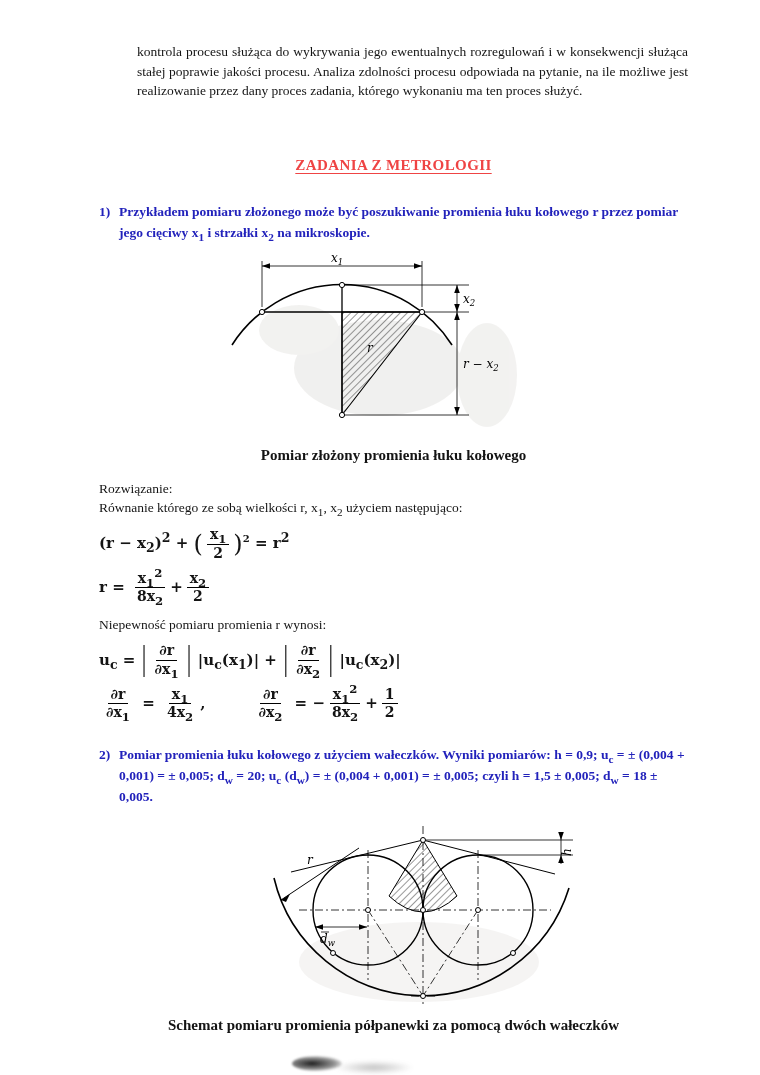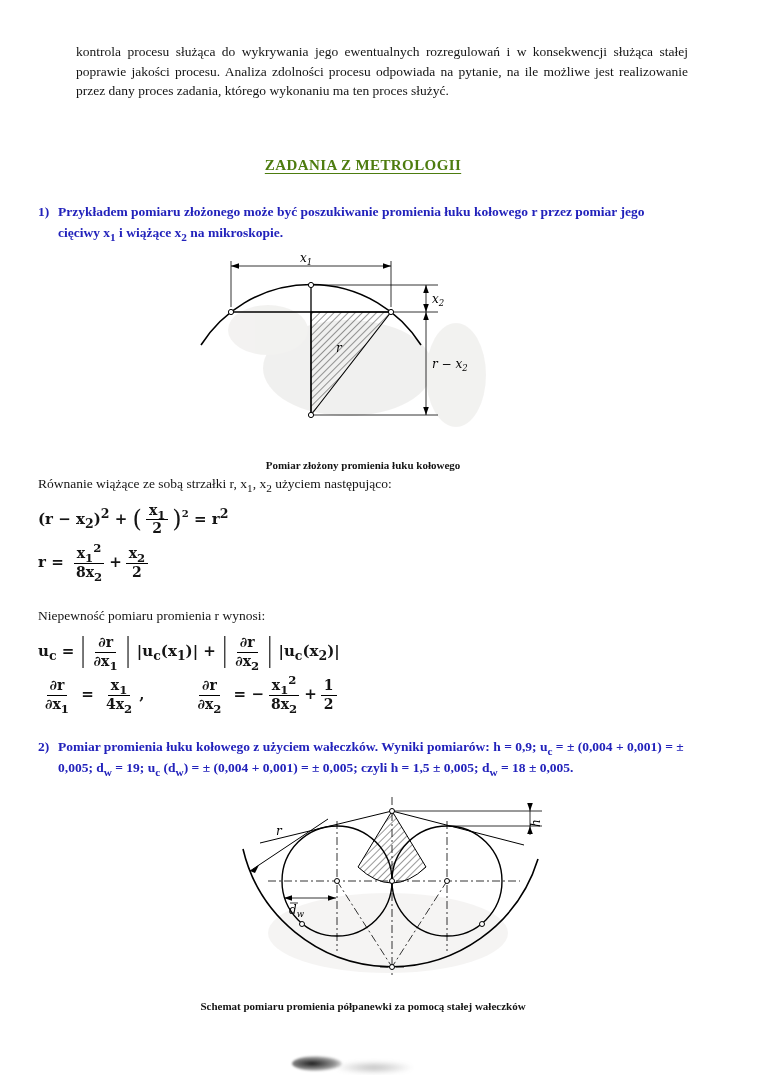--- a/index.html
+++ b/index.html
@@ -1,36 +1,36 @@
 <!DOCTYPE html>
 <html><head>
 <meta charset="utf-8">
 <style>
   *{margin:0;padding:0;box-sizing:border-box}
   html{background:#888}
   body{
     width:760px;height:1075px;margin:0 auto;background:#fff;position:relative;overflow:hidden;
     font-family:"Liberation Serif","DejaVu Serif",serif;font-size:13.5px;color:#141414;line-height:1.45;
   }
-  .page{padding:42px 72px 0 38px}
+  .page{padding:42px 72px 0 99px}
   .intro{margin-left:38px;text-align:justify}
   .lecture{margin-top:2px}
   .heading-wrap{text-align:center;margin-top:54px}
-  .heading{display:inline-block;color:#4d7c0f;font-weight:bold;font-size:15px;letter-spacing:.4px;
+  .heading{display:inline-block;color:#ef4444;font-weight:bold;font-size:15px;letter-spacing:.4px;
     text-decoration:underline;text-underline-offset:3px}
   .item{display:flex;color:#2222bb;font-weight:bold;margin-top:26px;line-height:1.55}
   .item .num{width:20px;flex:none}
   .item .body{flex:1}
   .item2{margin-top:24px}
   sub,sup{line-height:0}
   .fig{text-align:center}
   .fig1{margin-top:6px}
   .fig2{margin-top:4px}
-  .caption{text-align:center;font-weight:bold;font-size:11px;margin-top:16px}
-  .plain{margin-top:26px}
+  .caption{text-align:center;font-weight:bold;font-size:15px;margin-top:3px}
+  .plain{margin-top:10px}
   .math{font-family:"DejaVu Serif",serif;font-weight:bold;font-size:15px;margin-top:9px}
   .math>span{vertical-align:middle}
   .math .frac{display:inline-flex;flex-direction:column;align-items:center;vertical-align:middle;margin:0 4px}
   .math .frac .num{padding:0 3px 1px;border-bottom:1.4px solid #000;line-height:1.12;font-size:14px}
   .math .frac .den{padding:1px 3px 0;line-height:1.12;font-size:14px}
   .math .vbar{display:inline-block;transform:scaleY(2.05);margin:0 1px;font-weight:normal}
   .math .bigp{font-size:24px;font-weight:normal}
   .math .psup{font-size:10px;vertical-align:super}
   .math .gap{display:inline-block;width:46px}
   svg text{font-family:"DejaVu Serif",serif;font-style:italic;font-size:12px;fill:#000;font-weight:normal}
@@ -48,21 +48,21 @@
 
   <p class="intro">kontrola procesu służąca do wykrywania jego ewentualnych rozregulowań i w konsekwencji służąca stałej poprawie jakości procesu. Analiza zdolności procesu odpowiada na pytanie, na ile możliwe jest realizowanie przez dany proces zadania, którego wykonaniu ma ten proces służyć.</p>
 
 
   <div class="heading-wrap">
     <span class="heading">ZADANIA Z METROLOGII</span>
   </div>
 
   <div class="item">
     <span class="num">1)</span>
-    <span class="body"><span>Przykładem pomiaru złożonego może być poszukiwanie promienia łuku kołowego r przez pomiar jego cięciwy x</span><sub>1</sub><span> i wiążące x</span><sub>2</sub><span> na mikroskopie.</span></span>
+    <span class="body"><span>Przykładem pomiaru złożonego może być poszukiwanie promienia łuku kołowego r przez pomiar jego cięciwy x</span><sub>1</sub><span> i strzałki x</span><sub>2</sub><span> na mikroskopie.</span></span>
   </div>
 
   <div class="fig fig1">
     <svg width="330" height="186" viewBox="0 0 330 186">
       <defs>
         <pattern id="h1" width="5" height="5" patternUnits="userSpaceOnUse" patternTransform="rotate(45)">
           <line x1="0" y1="0" x2="0" y2="5" stroke="#333" stroke-width="1"></line>
         </pattern>
       </defs>
       <g opacity="0.10">
@@ -110,21 +110,22 @@
       <g fill="#fff" stroke="#000" stroke-width="1">
         <circle cx="33" cy="62" r="2.6"></circle>
         <circle cx="193" cy="62" r="2.6"></circle>
         <circle cx="113" cy="35" r="2.6"></circle>
         <circle cx="113" cy="165" r="2.6"></circle>
       </g>
     </svg>
   </div>
   <p class="caption">Pomiar złożony promienia łuku kołowego</p>
 
-  <p><span>Równanie wiążące ze sobą strzałki r, x</span><sub>1</sub><span>, x</span><sub>2</sub><span> użyciem następująco:</span></p>
+  <p class="plain" style="margin-top:12px">Rozwiązanie:</p>
+  <p><span>Równanie którego ze sobą wielkości r, x</span><sub>1</sub><span>, x</span><sub>2</sub><span> użyciem następująco:</span></p>
 
   <div class="math">
     <span class="mrow"><span>(r − x</span><sub>2</sub><span>)</span><sup>2</sup><span> + </span></span><span class="bigp">(</span><span class="frac">
         <span class="num"><span>x</span><sub>1</sub></span>
         <span class="den"><span>2</span></span>
       </span><span class="bigp">)</span><span class="psup">2</span><span class="mrow"><span> = r</span><sup>2</sup></span>
   </div>
 
   <div class="math">
     <span class="mrow"><span>r = </span></span><span class="frac">
@@ -163,21 +164,21 @@
         <span class="num"><span>x</span><sub>1</sub><sup>2</sup></span>
         <span class="den"><span>8x</span><sub>2</sub></span>
       </span><span>+</span><span class="frac">
         <span class="num"><span>1</span></span>
         <span class="den"><span>2</span></span>
       </span>
   </div>
 
   <div class="item item2">
     <span class="num">2)</span>
-    <span class="body"><span>Pomiar promienia łuku kołowego z użyciem wałeczków.  Wyniki pomiarów: h = 0,9; u</span><sub>c</sub><span> = ± (0,004 + 0,001) = ± 0,005; d</span><sub>w</sub><span> = 19; u</span><sub>c</sub><span> (d</span><sub>w</sub><span>) = ± (0,004 + 0,001) = ± 0,005; czyli h = 1,5 ± 0,005; d</span><sub>w</sub><span> = 18 ± 0,005.</span></span>
+    <span class="body"><span>Pomiar promienia łuku kołowego z użyciem wałeczków.  Wyniki pomiarów: h = 0,9; u</span><sub>c</sub><span> = ± (0,004 + 0,001) = ± 0,005; d</span><sub>w</sub><span> = 20; u</span><sub>c</sub><span> (d</span><sub>w</sub><span>) = ± (0,004 + 0,001) = ± 0,005; czyli h = 1,5 ± 0,005; d</span><sub>w</sub><span> = 18 ± 0,005.</span></span>
   </div>
 
   <div class="fig fig2">
     <svg width="430" height="195" viewBox="0 0 430 195">
       <defs>
         <pattern id="h2" width="5" height="5" patternUnits="userSpaceOnUse" patternTransform="rotate(45)">
           <line x1="0" y1="0" x2="0" y2="5" stroke="#333" stroke-width="1"></line>
         </pattern>
       </defs>
       <g opacity="0.08">
@@ -233,18 +234,18 @@
         <circle cx="189" cy="98" r="2.5"></circle>
         <circle cx="299" cy="98" r="2.5"></circle>
         <circle cx="244" cy="98" r="2.5"></circle>
         <circle cx="244" cy="28" r="2.5"></circle>
         <circle cx="244" cy="184" r="2.5"></circle>
         <circle cx="154" cy="141" r="2.5"></circle>
         <circle cx="334" cy="141" r="2.5"></circle>
       </g>
     </svg>
   </div>
-  <p class="caption">Schemat pomiaru promienia półpanewki za pomocą stałej wałeczków</p>
+  <p class="caption">Schemat pomiaru promienia półpanewki za pomocą dwóch wałeczków</p>
 
 </div>
 
 <div class="smudge"></div>
 <div class="smudge2"></div>
 
 </body></html>

